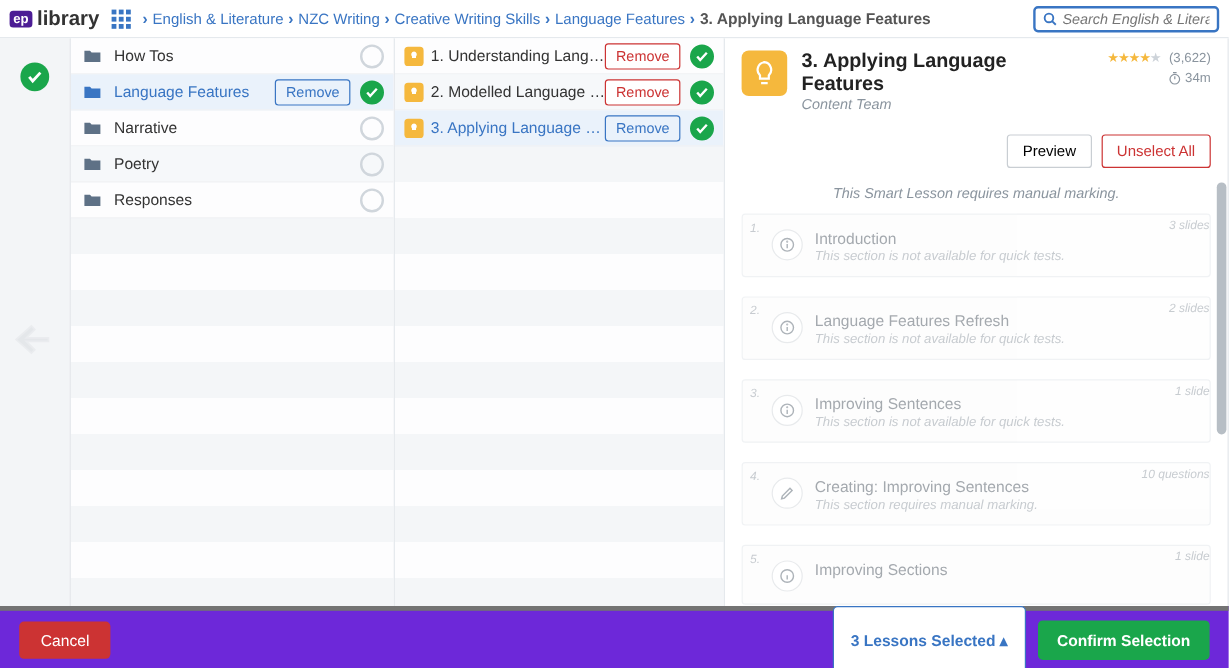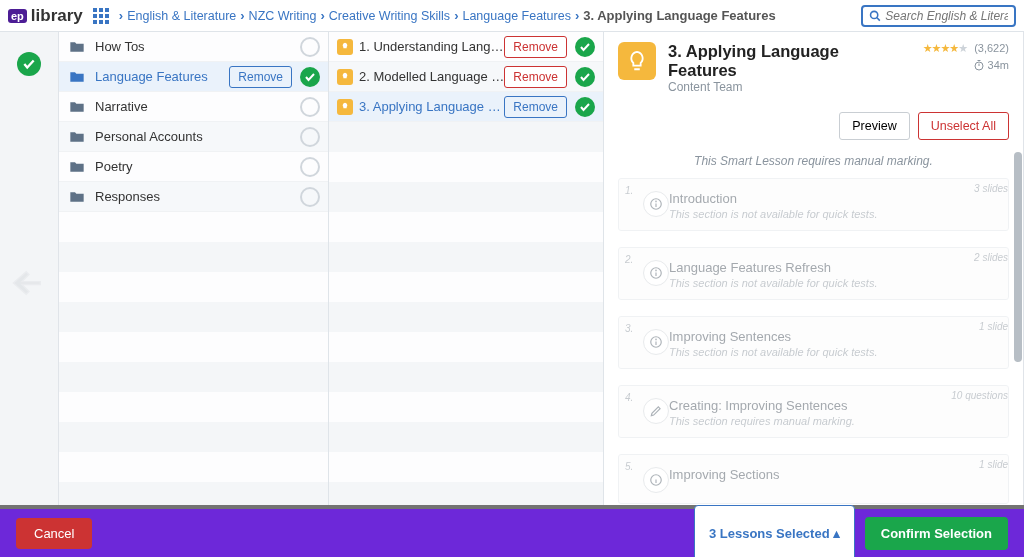--- a/index.html
+++ b/index.html
@@ -46,38 +46,38 @@
 .circle.full { background: #1aa64b; border-color: #1aa64b; display:flex;align-items:center;justify-content:center; }
 .lesson-icon { width: 16px; height: 16px; background: #f5b83d; border-radius: 3px; margin-right: 6px; display:flex;align-items:center;justify-content:center;flex-shrink:0; }
 .lesson-icon svg { width:10px;height:10px;fill:#fff; }
 
 
 .detail-header { display: flex; gap: 12px; }
 .big-lesson-icon { width: 38px; height: 38px; background: #f5b83d; border-radius: 6px; display:flex;align-items:center;justify-content:center; flex-shrink: 0; }
 .big-lesson-icon svg { width: 22px; height: 22px; fill: #fff; }
 .detail-title { flex: 1; }
 .detail-title h2 { font-size: 16.5px; font-weight: 700; color: #222; }
-.detail-title .author { color: #8a949e; font-size: 12px; }
+.detail-title .author { font-style: italic; color: #8a949e; font-size: 12px; }
 .detail-meta { text-align: right; font-size: 11px; }
 .stars { color: #f5b83d; letter-spacing: -1px; }
 .stars .off { color: #cdd3d9; }
 .count { color: #8a949e; margin-left: 4px; }
 .time { color: #8a949e; margin-top: 4px; display:flex;align-items:center;justify-content:flex-end;gap:3px; }
 .detail-actions { display:flex; justify-content:flex-end; gap:8px; margin-top: 18px; }
 .btn { border: 1px solid #c9ced3; background:#fff; border-radius:3px; padding: 6px 12px; font-size: 12.5px; cursor:pointer; }
 .btn-danger-outline { border-color:#c33; color:#c33; }
 
 .notice { text-align:center; font-style:italic; color:#8a949e; font-size: 12px; margin-top: 14px; }
 .notice a { color:#3955a8; cursor:pointer; }
 
 .sections { margin-top: 10px; opacity: 0.55; }
 .section-card { border: 1px solid #e4e8ec; background:#fdfdfd; border-radius:3px; padding: 8px 10px 10px 10px; margin-bottom: 16px; position:relative; }
 .section-card .num { position:absolute; left:6px; top:6px; font-size:10px; color:#9aa2aa; font-style:italic; }
 .section-card .meta { position:absolute; right:0; top:4px; font-size:10px; color:#9aa2aa; font-style:italic; }
-.section-body { display:flex; padding-left: 14px; padding-top: 4px; }
+.section-body { display:flex; gap:10px; padding-left: 14px; padding-top: 4px; }
 .section-icon { width: 26px; height: 26px; border:1px solid #d6dade; border-radius:50%; background:#fff; display:flex;align-items:center;justify-content:center; flex-shrink:0; }
 .section-icon svg { width:14px;height:14px; stroke:#6b7680; fill:none; stroke-width:2; }
 .section-text h4 { font-size:13px; font-weight:500; color:#5a636d; }
 .section-text p { font-size:11px; font-style:italic; color:#9aa2aa; margin-top:2px; }
 
 
 .scroll-hint { position:absolute; right:2px; top:0; bottom:0; width:8px; }
 .scroll-thumb { position:absolute; right:0; top:120px; width:8px; height:210px; background:#b7bec5; border-radius:4px; }
 
 
@@ -164,27 +164,20 @@
               <svg viewBox="0 0 24 24" width="12" height="12" fill="none" stroke="#fff" stroke-width="4">
                 <polyline points="4,12 9,18 20,6"></polyline>
               </svg>
             </span>
       </div>
       <div class="row">
         <svg class="folder-icon" viewBox="0 0 24 24">
               <path d="M2 5h7l2 2h11v12H2z"></path>
             </svg>
         <span class="label">Narrative</span>
-        <span class="circle"></span>
-      </div>
-      <div class="row">
-        <svg class="folder-icon" viewBox="0 0 24 24">
-              <path d="M2 5h7l2 2h11v12H2z"></path>
-            </svg>
-        <span class="label">Personal Accounts</span>
         <span class="circle"></span>
       </div>
       <div class="row">
         <svg class="folder-icon" viewBox="0 0 24 24">
               <path d="M2 5h7l2 2h11v12H2z"></path>
             </svg>
         <span class="label">Poetry</span>
         <span class="circle"></span>
       </div>
       <div class="row">

